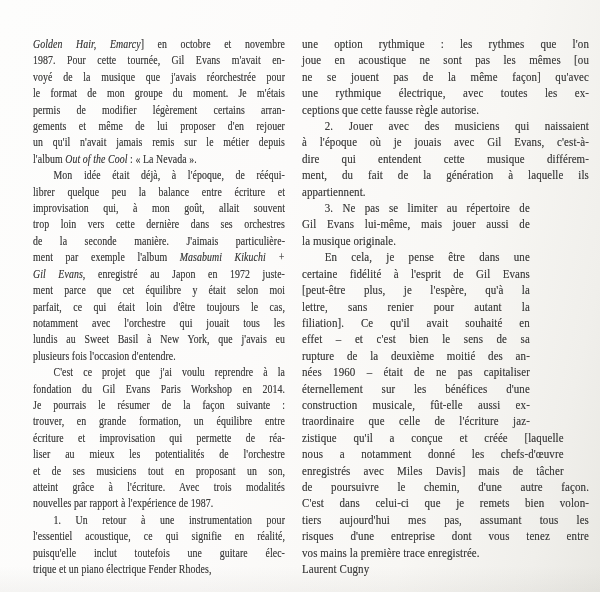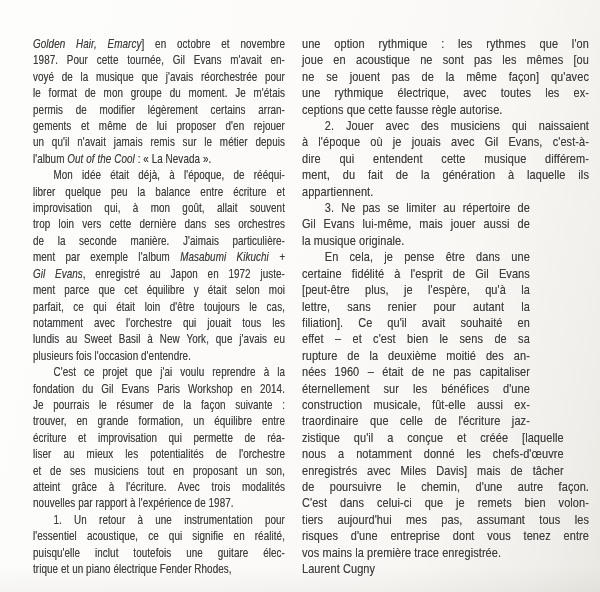--- a/index.html
+++ b/index.html
@@ -14,20 +14,21 @@
   .page {
     position: absolute;
     inset: 0;
     background:
       linear-gradient(103deg,
         #fdfdfc 0%,
         #fcfbfa 45%,
         #f8f7f4 72%,
         #f0efeb 90%,
         #e9e8e3 100%);
+    font-family: Liberation Serif, serif;
   }
   .page::after {
     
     content: "";
     position: absolute;
     left: 0; right: 0; bottom: 0;
     height: 26px;
     background: linear-gradient(180deg, rgba(0,0,0,0) 0%, rgba(90,85,75,0.05) 100%);
     pointer-events: none;
   }

